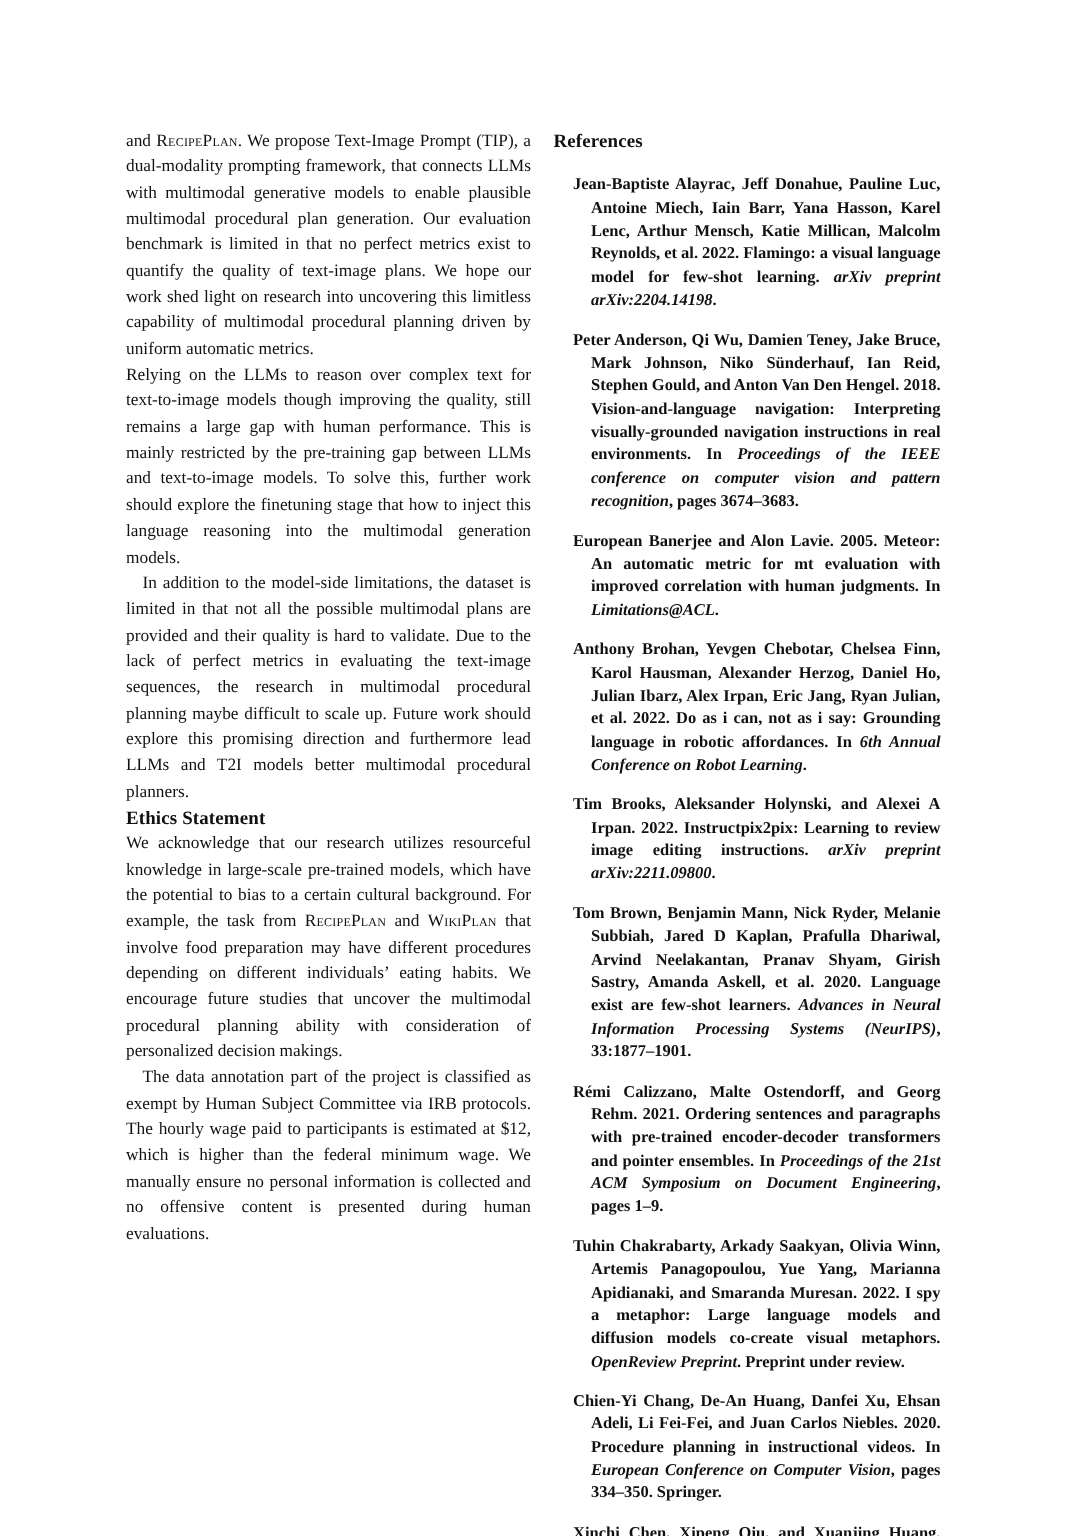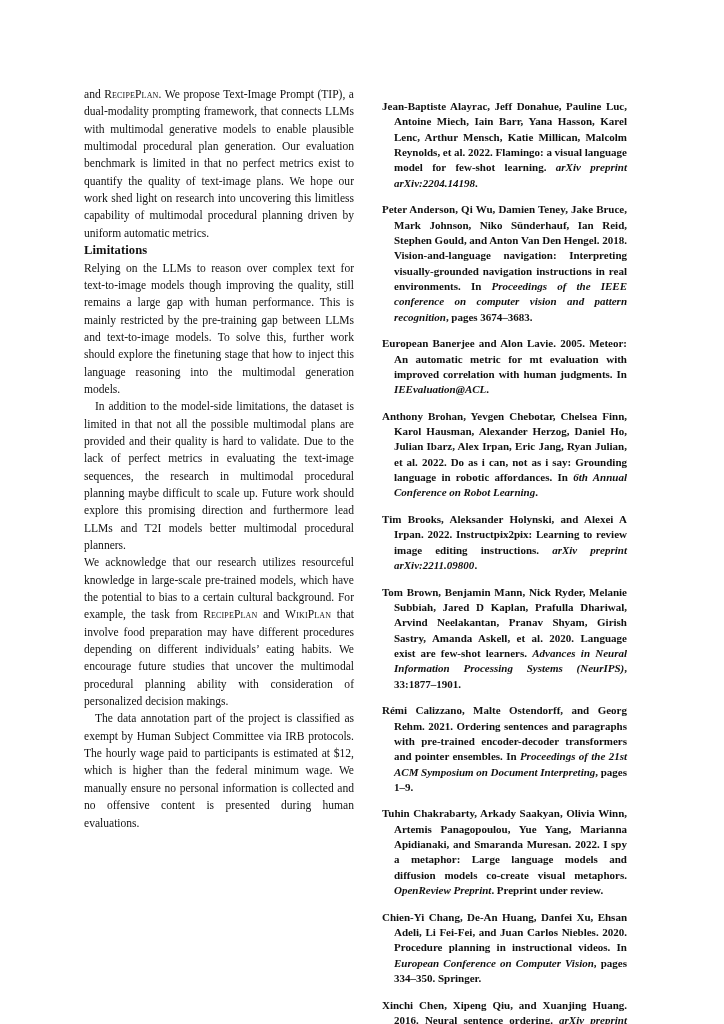--- a/index.html
+++ b/index.html
@@ -86,44 +86,45 @@
 </head>
 <body>
 
 <div class="page">
   <div class="columns">
 
     <div class="col col-left">
 
       <p class="body-par">and <span class="sc">RecipePlan</span>. We propose Text-Image Prompt (TIP), a dual-modality prompting framework, that connects LLMs with multimodal generative models to enable plausible multimodal procedural plan generation. Our evaluation benchmark is limited in that no perfect metrics exist to quantify the quality of text-image plans. We hope our work shed light on research into uncovering this limitless capability of multimodal procedural planning driven by uniform automatic metrics.</p>
 
-      <h2 class="section-heading sec-gap-before">Limitations</h2>
 
       <p class="body-par sec-gap-after">Relying on the LLMs to reason over complex text for text-to-image models though improving the quality, still remains a large gap with human performance. This is mainly restricted by the pre-training gap between LLMs and text-to-image models. To solve this, further work should explore the finetuning stage that how to inject this language reasoning into the multimodal generation models.</p>
 
       <p class="body-par indented">In addition to the model-side limitations, the dataset is limited in that not all the possible multimodal plans are provided and their quality is hard to validate. Due to the lack of perfect metrics in evaluating the text-image sequences, the research in multimodal procedural planning maybe difficult to scale up. Future work should explore this promising direction and furthermore lead LLMs and T2I models better multimodal procedural planners.</p>
 
+      <h2 class="section-heading sec-gap-before">Ethics Statement</h2>
 
       <p class="body-par sec-gap-after">We acknowledge that our research utilizes resourceful knowledge in large-scale pre-trained models, which have the potential to bias to a certain cultural background. For example, the task from <span class="sc">RecipePlan</span> and <span class="sc">WikiPlan</span> that involve food preparation may have different procedures depending on different individuals’ eating habits. We encourage future studies that uncover the multimodal procedural planning ability with consideration of personalized decision makings.</p>
 
       <p class="body-par indented">The data annotation part of the project is classified as exempt by Human Subject Committee via IRB protocols. The hourly wage paid to participants is estimated at $12, which is higher than the federal minimum wage. We manually ensure no personal information is collected and no offensive content is presented during human evaluations.</p>
 
     </div>
 
     <div class="col col-right">
 
+      <h2 class="section-heading">References</h2>
 
       <div class="refs-list sec-gap-after" id="refs-list">
           <p class="ref-entry"><span>Jean-Baptiste Alayrac, Jeff Donahue, Pauline Luc, Antoine Miech, Iain Barr, Yana Hasson, Karel Lenc, Arthur Mensch, Katie Millican, Malcolm Reynolds, et al.</span> <span>2022.</span> <span>Flamingo: a visual language model for few-shot learning.</span> <span class="it">arXiv preprint arXiv:2204.14198</span><span>.</span></p>
           <p class="ref-entry"><span>Peter Anderson, Qi Wu, Damien Teney, Jake Bruce, Mark Johnson, Niko Sünderhauf, Ian Reid, Stephen Gould, and Anton Van Den Hengel.</span> <span>2018.</span> <span>Vision-and-language navigation: Interpreting visually-grounded navigation instructions in real environments.</span> <span>In</span> <span class="it">Proceedings of the IEEE conference on computer vision and pattern recognition</span><span>, pages 3674–3683.</span></p>
-          <p class="ref-entry"><span>European Banerjee and Alon Lavie.</span> <span>2005.</span> <span>Meteor: An automatic metric for mt evaluation with improved correlation with human judgments.</span> <span>In</span> <span class="it">IEEvaluation@ACL</span><span>.</span></p>
+          <p class="ref-entry"><span>European Banerjee and Alon Lavie.</span> <span>2005.</span> <span>Meteor: An automatic metric for mt evaluation with improved correlation with human judgments.</span> <span>In</span> <span class="it">Limitations@ACL</span><span>.</span></p>
           <p class="ref-entry"><span>Anthony Brohan, Yevgen Chebotar, Chelsea Finn, Karol Hausman, Alexander Herzog, Daniel Ho, Julian Ibarz, Alex Irpan, Eric Jang, Ryan Julian, et al.</span> <span>2022.</span> <span>Do as i can, not as i say: Grounding language in robotic affordances.</span> <span>In</span> <span class="it">6th Annual Conference on Robot Learning</span><span>.</span></p>
           <p class="ref-entry"><span>Tim Brooks, Aleksander Holynski, and Alexei A Irpan.</span> <span>2022.</span> <span>Instructpix2pix: Learning to review image editing instructions.</span> <span class="it">arXiv preprint arXiv:2211.09800</span><span>.</span></p>
           <p class="ref-entry"><span>Tom Brown, Benjamin Mann, Nick Ryder, Melanie Subbiah, Jared D Kaplan, Prafulla Dhariwal, Arvind Neelakantan, Pranav Shyam, Girish Sastry, Amanda Askell, et al.</span> <span>2020.</span> <span>Language exist are few-shot learners.</span> <span class="it">Advances in Neural Information Processing Systems (NeurIPS)</span><span>, 33:1877–1901.</span></p>
-          <p class="ref-entry"><span>Rémi Calizzano, Malte Ostendorff, and Georg Rehm.</span> <span>2021.</span> <span>Ordering sentences and paragraphs with pre-trained encoder-decoder transformers and pointer ensembles.</span> <span>In</span> <span class="it">Proceedings of the 21st ACM Symposium on Document Interpreting</span><span>, pages 1–9.</span></p>
+          <p class="ref-entry"><span>Rémi Calizzano, Malte Ostendorff, and Georg Rehm.</span> <span>2021.</span> <span>Ordering sentences and paragraphs with pre-trained encoder-decoder transformers and pointer ensembles.</span> <span>In</span> <span class="it">Proceedings of the 21st ACM Symposium on Document Engineering</span><span>, pages 1–9.</span></p>
           <p class="ref-entry"><span>Tuhin Chakrabarty, Arkady Saakyan, Olivia Winn, Artemis Panagopoulou, Yue Yang, Marianna Apidianaki, and Smaranda Muresan.</span> <span>2022.</span> <span>I spy a metaphor: Large language models and diffusion models co-create visual metaphors.</span> <span class="it">OpenReview Preprint</span><span>. Preprint under review.</span></p>
           <p class="ref-entry"><span>Chien-Yi Chang, De-An Huang, Danfei Xu, Ehsan Adeli, Li Fei-Fei, and Juan Carlos Niebles.</span> <span>2020.</span> <span>Procedure planning in instructional videos.</span> <span>In</span> <span class="it">European Conference on Computer Vision</span><span>, pages 334–350. Springer.</span></p>
           <p class="ref-entry"><span>Xinchi Chen, Xipeng Qiu, and Xuanjing Huang.</span> <span>2016.</span> <span>Neural sentence ordering.</span> <span class="it">arXiv preprint arXiv:1607.06952</span><span>.</span></p>
         </div>
 
     </div>
 
   </div>
 </div>
 

